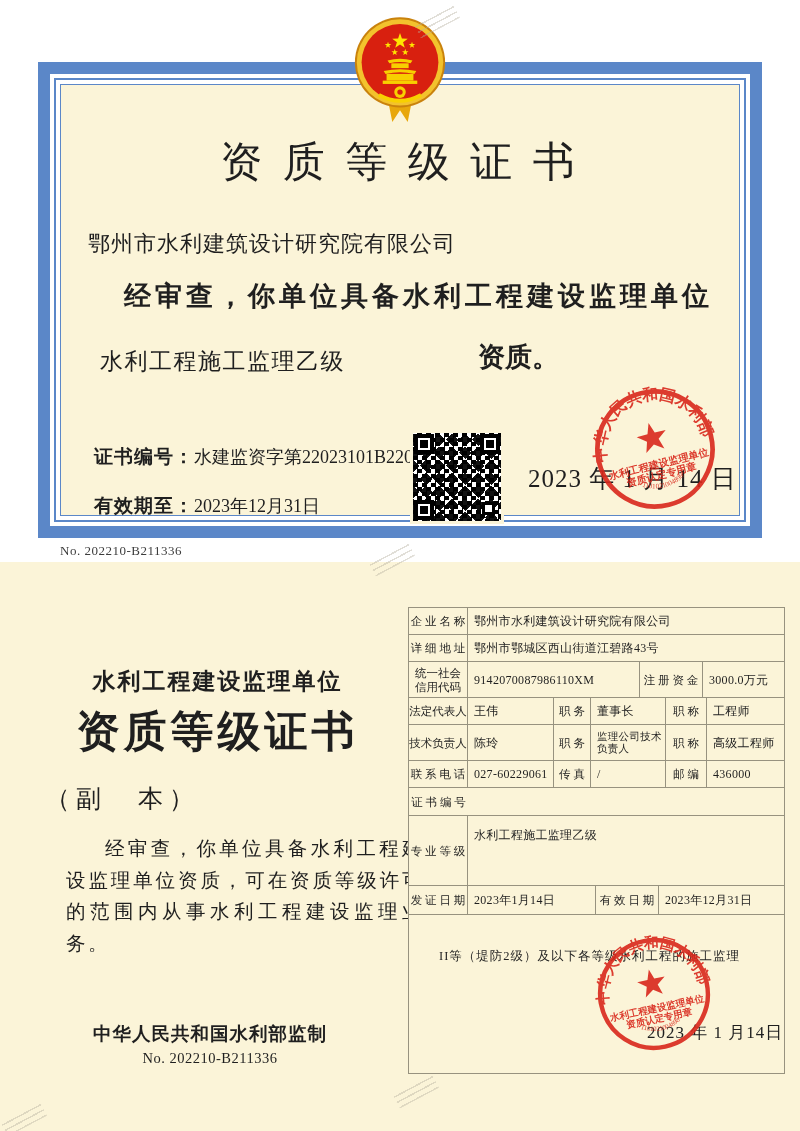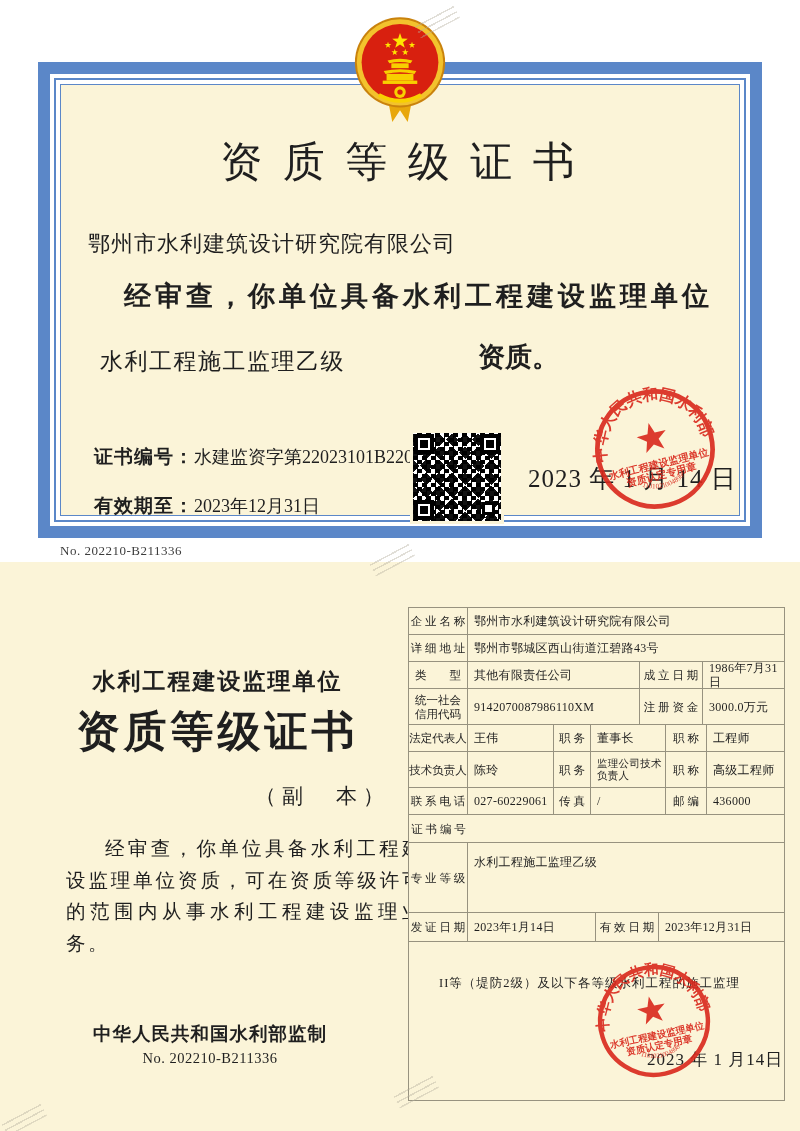--- a/index.html
+++ b/index.html
@@ -33,21 +33,21 @@
   .qra{position:absolute;right:6px;bottom:6px;width:13px;height:13px;border:3px solid #000;background:#fff;box-sizing:border-box;}
 
   
   .seal{position:absolute;opacity:.9;}
   .seal text{fill:#d9281c;}
 
   
   .back-bg{left:0;top:562px;width:800px;height:569px;background:#fbf4d8;}
   .back-subtitle{left:45px;top:666px;width:345px;text-align:center;font-size:23px;font-weight:bold;letter-spacing:2px;}
   .back-title{left:45px;top:703px;width:345px;text-align:center;font-size:43px;font-weight:bold;letter-spacing:4px;}
-  .back-copy{left:45px;top:782px;width:345px;text-align:right;font-size:21px;letter-spacing:6px;}
+  .back-copy{left:45px;top:782px;width:345px;text-align:left;font-size:25px;letter-spacing:6px;}
   .back-para{left:42px;top:833px;width:358px;font-size:19.5px;line-height:31.5px;letter-spacing:2.4px;
              text-indent:2em;text-align:justify;margin-left:24px;}
   .back-issuer{left:45px;top:1021px;width:330px;text-align:center;font-size:18.5px;font-weight:bold;letter-spacing:1px;}
   .back-serial{left:45px;top:1050px;width:330px;text-align:center;font-size:14.5px;letter-spacing:.5px;}
 
   
   .ctable{left:408px;top:607px;width:377px;border:1px solid #97927f;box-sizing:border-box;background:#fbf4d8;}
   .trow{display:flex;border-bottom:1px solid #97927f;box-sizing:border-box;}
   .trow:last-child{border-bottom:none;}
   .tcell{border-right:1px solid #97927f;box-sizing:border-box;display:flex;align-items:center;overflow:hidden;}
@@ -142,26 +142,20 @@
 
 <div class="abs ctable">
   <div class="trow" style="height:27px">
     <div class="tcell lbl" style="width:59px">企 业 名 称</div>
     <div class="tcell val grow">鄂州市水利建筑设计研究院有限公司</div>
   </div>
   <div class="trow" style="height:27px">
     <div class="tcell lbl" style="width:59px">详 细 地 址</div>
     <div class="tcell val grow">鄂州市鄂城区西山街道江碧路43号</div>
   </div>
-  <div class="trow" style="height:27px">
-    <div class="tcell lbl" style="width:59px">类　　型</div>
-    <div class="tcell val" style="width:172px">其他有限责任公司</div>
-    <div class="tcell lbl" style="width:63px">成 立 日 期</div>
-    <div class="tcell val grow">1986年7月31日</div>
-  </div>
   <div class="trow" style="height:36px">
     <div class="tcell lbl" style="width:59px">统一社会
 信用代码</div>
     <div class="tcell val" style="width:172px">9142070087986110XM</div>
     <div class="tcell lbl" style="width:63px">注 册 资 金</div>
     <div class="tcell val grow">3000.0万元</div>
   </div>
   <div class="trow" style="height:27px">
     <div class="tcell lbl" style="width:59px">法定代表人</div>
     <div class="tcell val" style="width:86px">王伟</div>

